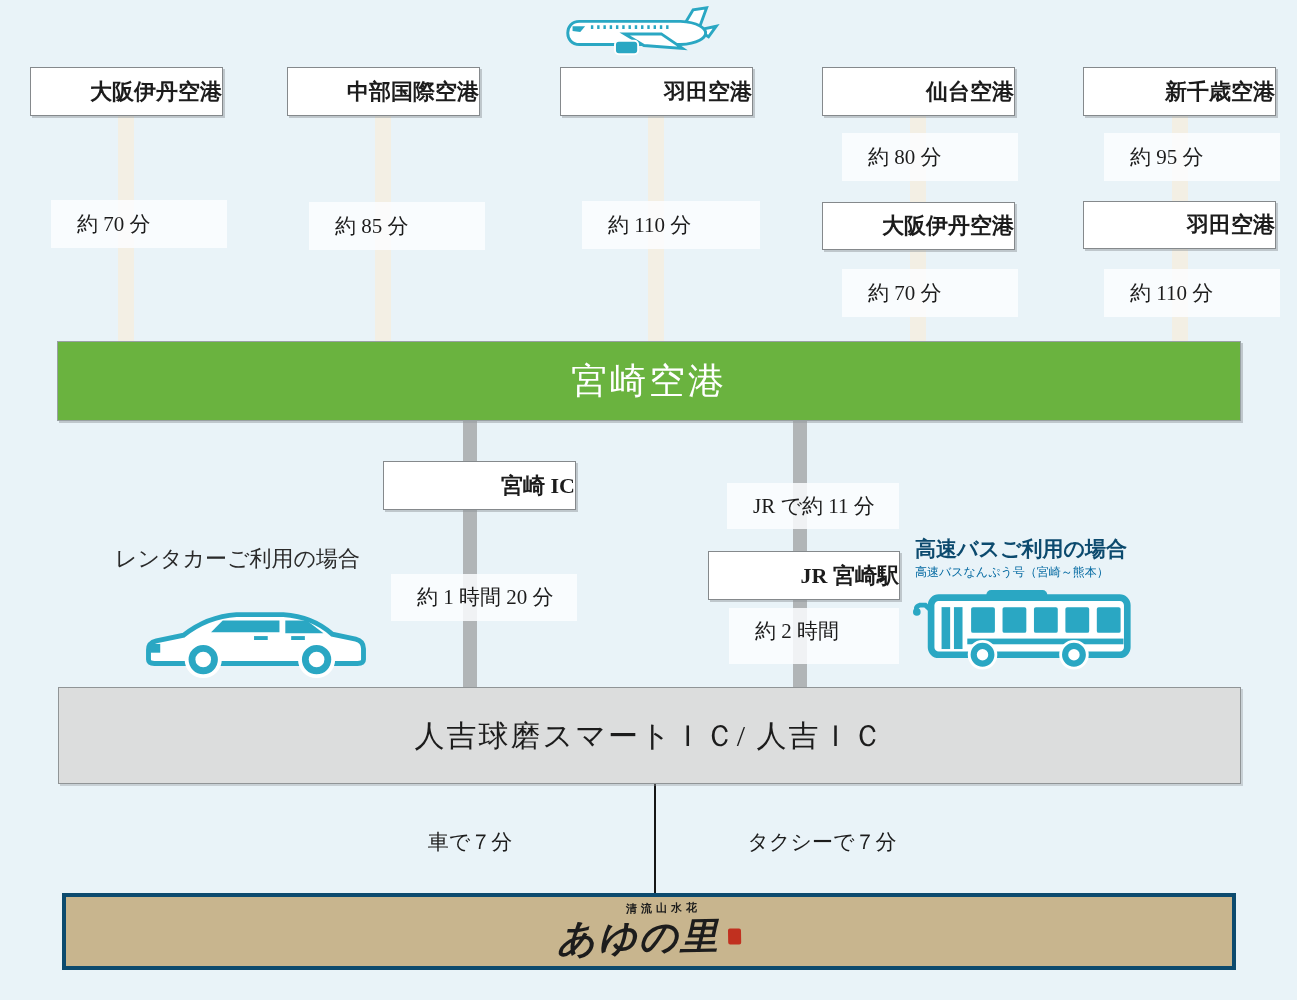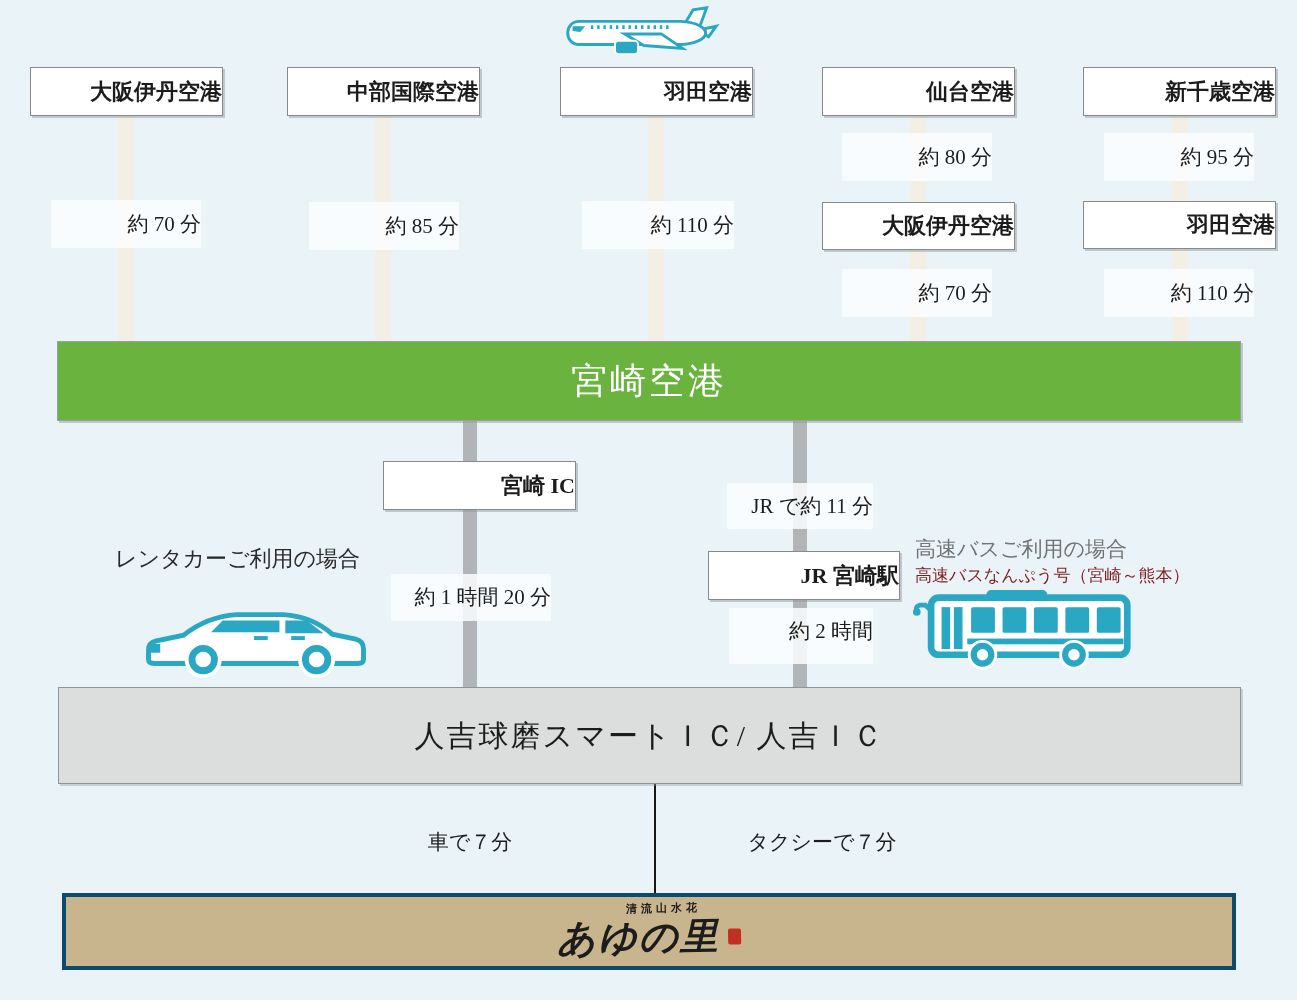--- a/index.html
+++ b/index.html
@@ -16,21 +16,21 @@
   
   .box{
     position:absolute;height:49px;background:#ffffff;
     border:1px solid #85898c;box-shadow:2px 2px 0 rgba(140,146,150,.45);
     text-align:right;line-height:47px;font-size:22px;font-weight:bold;
     z-index:3;box-sizing:border-box;
   }
   
   .lbl{
     position:absolute;height:48px;background:rgba(251,253,255,.85);
-    text-align:right;line-height:48px;font-size:21px;z-index:2;
+    text-align:left;line-height:48px;font-size:21px;z-index:2;padding-left:26px;
   }
   .bar{
     position:absolute;text-align:center;z-index:2;box-sizing:border-box;
   }
   #hub-bar{
     left:57px;top:341px;width:1184px;height:80px;background:#6ab33f;
     border:1px solid #98a0a2;box-shadow:2px 2px 0 rgba(150,156,160,.5);
     color:#ffffff;font-size:36px;line-height:78px;letter-spacing:3px;
   }
   #ic-bar{
@@ -156,24 +156,24 @@
   <div class="lbl" style="left:727px;top:483px;width:146px;height:46px;line-height:46px;">
     <span>JR で約 11 分</span>
   </div>
   <div class="box" style="left:708px;top:551px;width:192px;padding-left:24px;">
     <span>JR 宮崎駅</span>
   </div>
   <div class="lbl" style="left:729px;top:608px;width:144px;height:56px;line-height:46px;">
     <span>約 2 時間</span>
   </div>
 
-  <div class="freetext gothic" style="left:915px;top:535px;font-size:21px;font-weight:400;color:#737373;">
+  <div class="freetext gothic" style="left:915px;top:535px;font-size:21px;font-weight:700;color:#0c4a6e;">
     <span>高速バスご利用の場合</span>
   </div>
-  <div class="freetext gothic" style="left:915px;top:564px;font-size:17px;color:#7f1d1d;">
+  <div class="freetext gothic" style="left:915px;top:564px;font-size:12px;color:#0369a1;">
     <span>高速バスなんぷう号（宮崎～熊本）</span>
   </div>
 
   <svg class="icon" style="left:903px;top:590px;" width="240" height="80" viewBox="0 0 245 84">
     <path d="M12,24 Q8,18 14,16 L20,16 L32,27" stroke="#2aa7c3" stroke-width="5" fill="none"></path>
     <circle cx="11" cy="23" r="4" fill="#2aa7c3"></circle>
     <rect x="26" y="8" width="206" height="60" rx="8" fill="#ffffff" stroke="#2aa7c3" stroke-width="7"></rect>
     <rect x="84" y="0" width="64" height="10" rx="5" fill="#2aa7c3"></rect>
     <rect x="37" y="18" width="9" height="44" fill="#2aa7c3"></rect>
     <rect x="50" y="18" width="9" height="44" fill="#2aa7c3"></rect>

